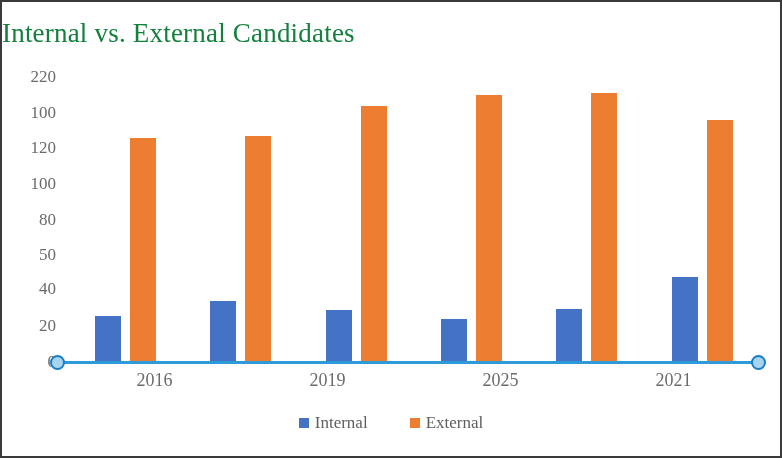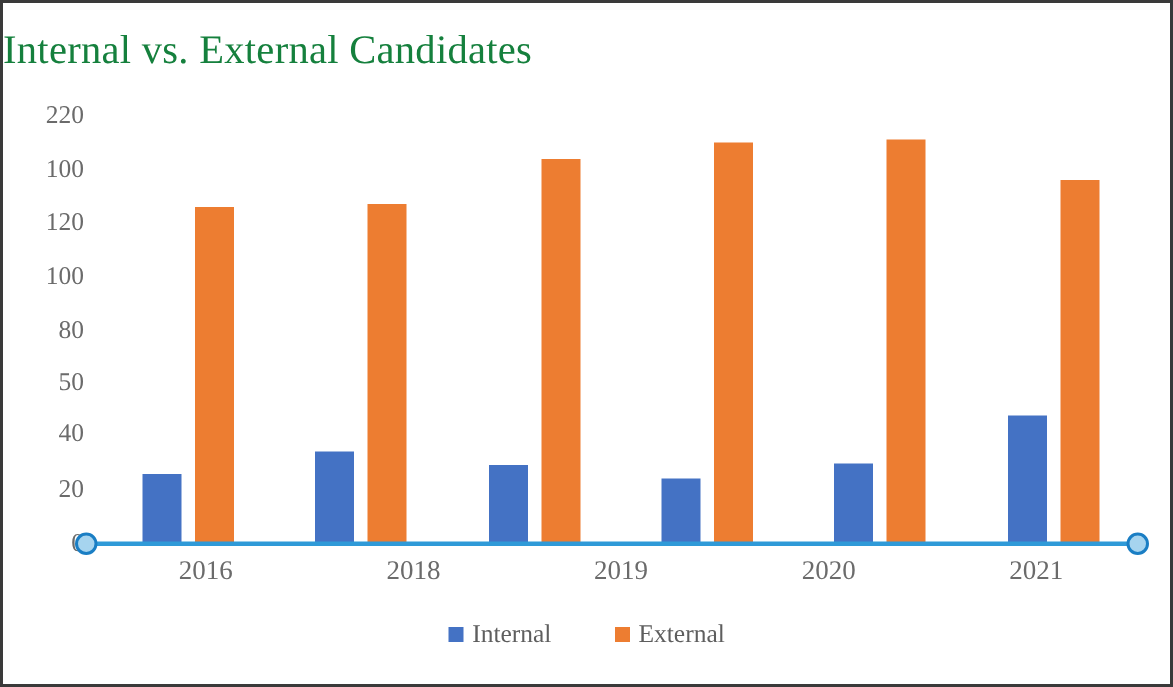--- a/index.html
+++ b/index.html
@@ -200,23 +200,22 @@
         <div class="bar external" style="height: 242.25px; background: rgb(237, 125, 49);"></div>
       </div>
     </div>
 
   <div class="axis-line"></div>
   <div class="axis-handle left"></div>
   <div class="axis-handle right"></div>
 
   <div class="x-labels">
       <div class="x-label">2016</div>
-      <div class="x-label">2018</div>
       <div class="x-label">2019</div>
-      <div class="x-label">2020</div>
+      <div class="x-label">2025</div>
       <div class="x-label">2021</div>
     </div>
 
   <div class="legend">
       <div class="legend-item">
         <span class="legend-swatch" style="background: rgb(68, 114, 196);"></span>
         <span class="legend-text">Internal</span>
       </div>
       <div class="legend-item">
         <span class="legend-swatch" style="background: rgb(237, 125, 49);"></span>

